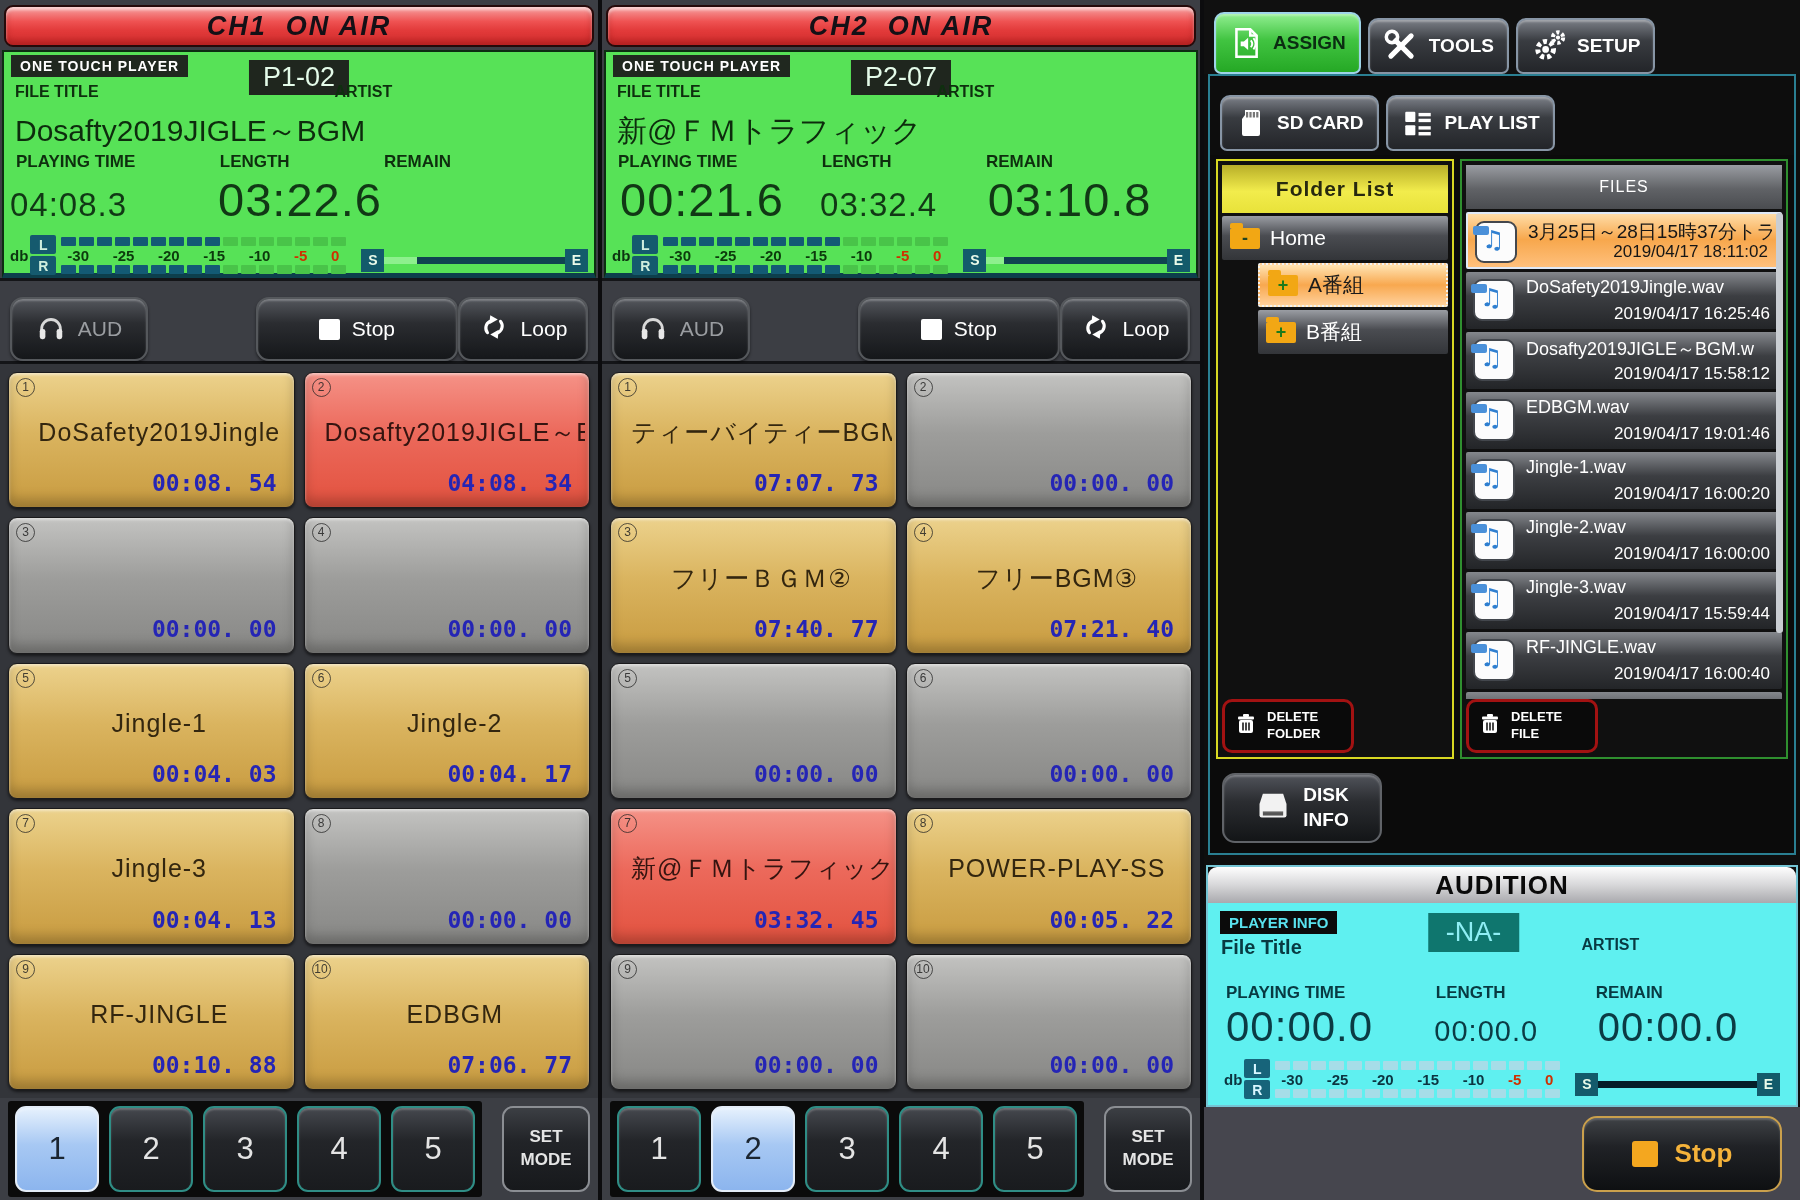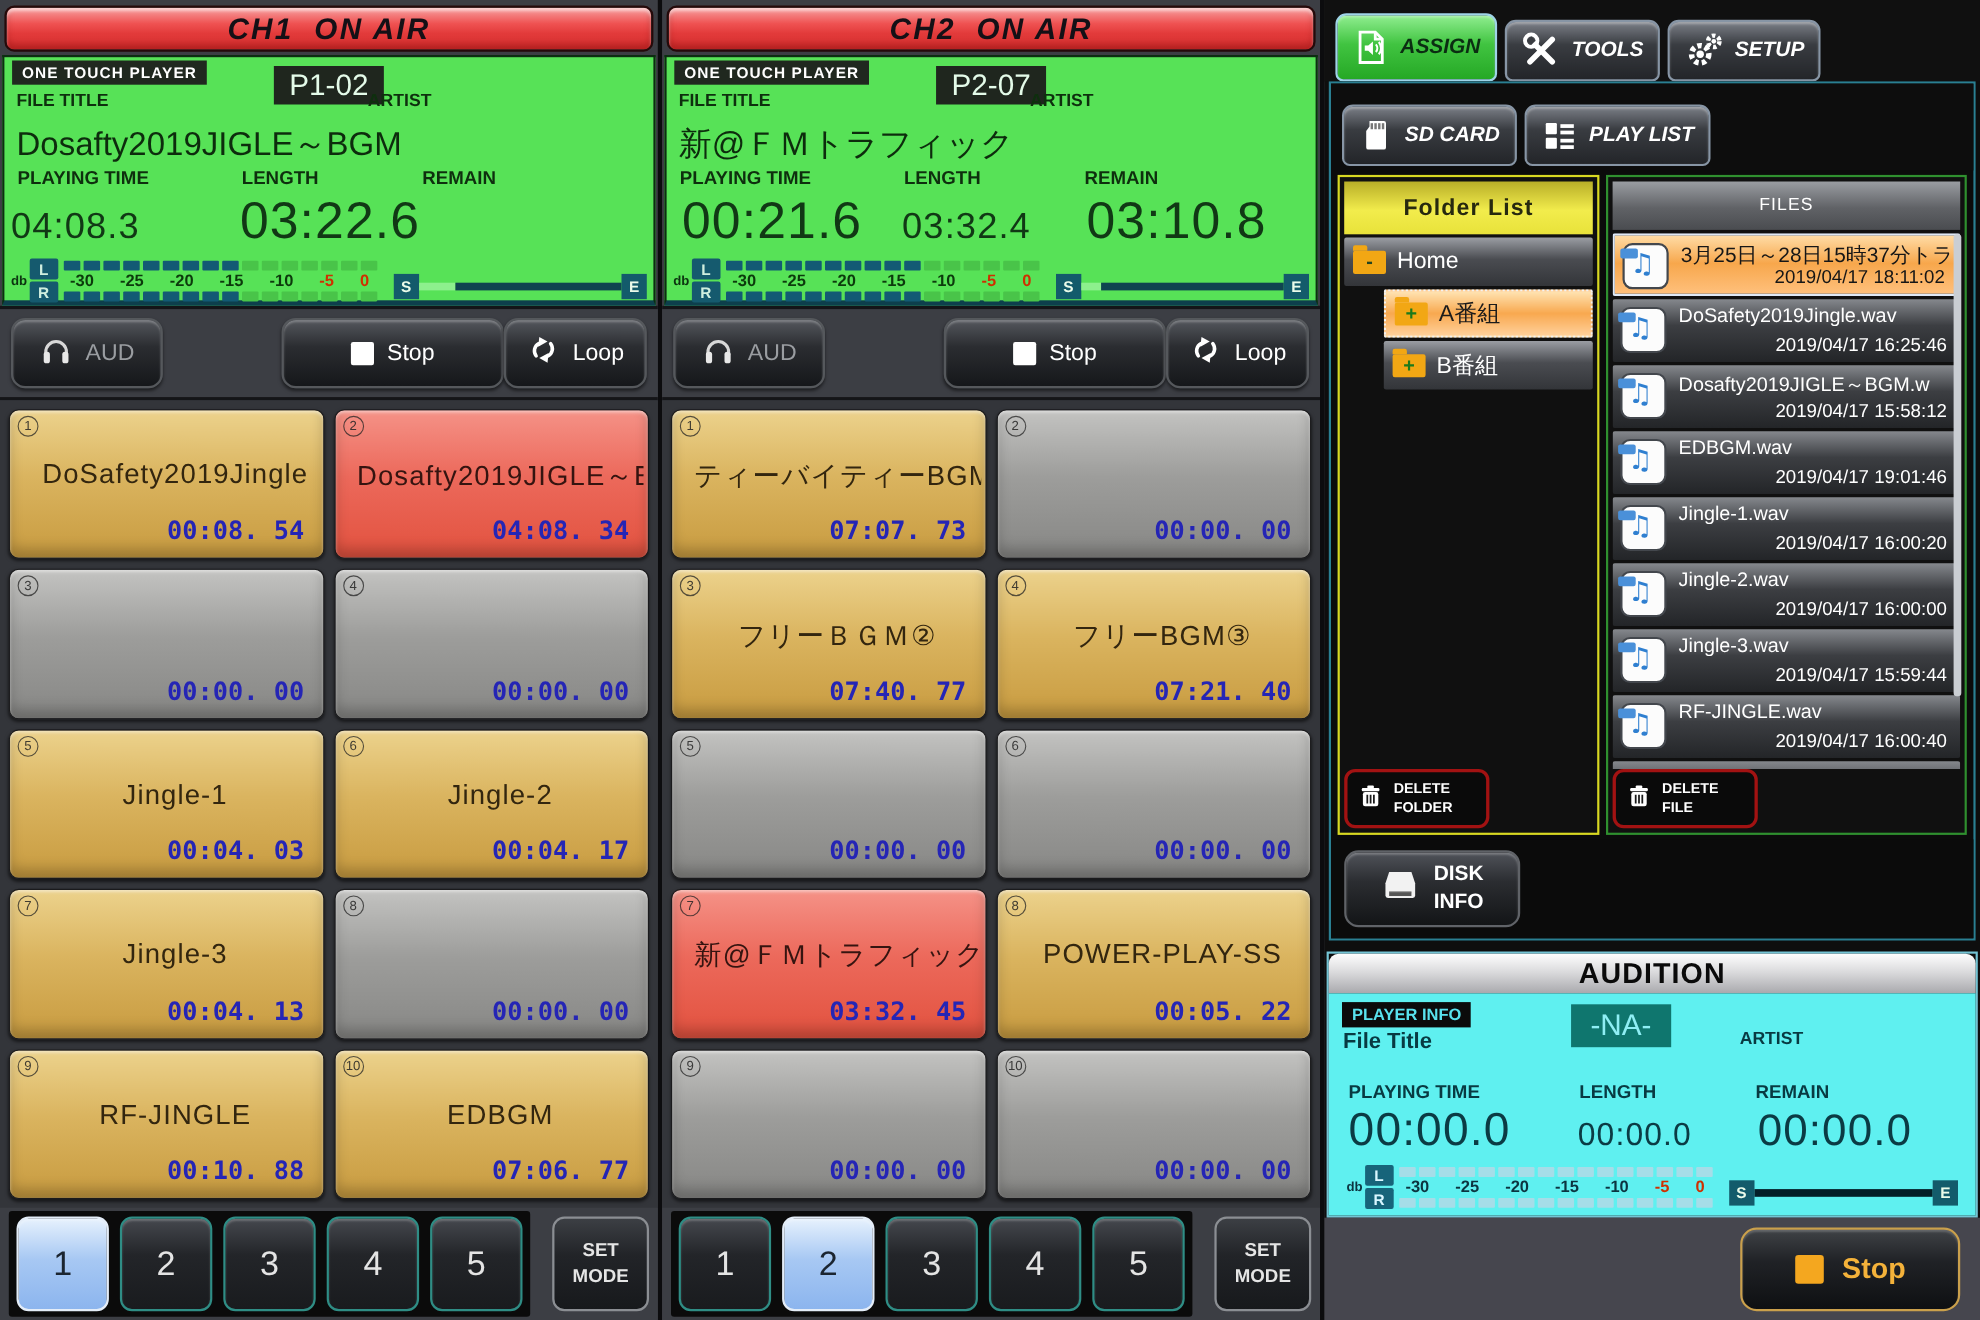--- a/index.html
+++ b/index.html
@@ -18,21 +18,21 @@
   .p-lbl.file{position:absolute;left:11px;top:31px;}
   .pad-id{position:absolute;left:50%;transform:translateX(-50%);top:8px;background:#1f261e;color:#e4fbe9;font-size:27px;padding:2px 14px;}
   .p-lbl.artist{position:absolute;left:56%;top:31px;}
   .file-title{margin:3px 8px 0 11px;font-size:30px;color:#0d2c0d;height:38px;white-space:nowrap;overflow:hidden;}
   .t-labels{display:grid;grid-template-columns:36% 29% 35%;padding:0 12px;font-size:17px;font-weight:bold;color:#0e2f0e;margin-top:3px;}
   .t-values{display:grid;grid-template-columns:36% 29% 35%;align-items:baseline;padding:0 6px;color:#113815;letter-spacing:1px;}
   .tv-play{font-size:47px;padding-left:8px;}
   .tv-len{font-size:33px;}
   .tv-rem{font-size:47px;}
   .meter-row{display:flex;align-items:center;padding:0 6px;margin-top:8px;}
-  .db{font-size:12px;font-weight:bold;color:#0c3410;margin-right:2px;}
+  .db{font-size:15px;font-weight:bold;color:#0c3410;margin-right:2px;}
   .lr-col{display:flex;flex-direction:column;gap:2px;margin-right:5px;}
   .lr{width:26px;height:19px;background:#155a6e;color:#cfeede;font-weight:bold;font-size:14px;display:flex;align-items:center;justify-content:center;border-radius:2px;}
   .meter-core{display:flex;flex-direction:column;gap:1px;}
   .segs{display:flex;}
   .seg{width:15px;height:9px;margin-right:3px;border-radius:1px;background:#49c449;}
   .seg.lit{background:#135a74;}
   .scale{display:flex;justify-content:space-between;width:284px;font-size:15px;font-weight:bold;color:#0c3a0c;padding:0 6px;box-sizing:border-box;}
   .scale .red{color:#cf3000;}
   .se{flex:1;display:flex;align-items:center;margin-left:12px;position:relative;top:5px;}
   .se-badge{width:23px;height:23px;background:#135b6b;color:#eafbea;font-size:14px;font-weight:bold;display:flex;align-items:center;justify-content:center;flex:none;}
@@ -40,21 +40,21 @@
   .se-elapsed{background:#8df08d;height:7px;}
   .se-remain{background:#0f4450;height:7px;flex:1;}
   
   .cyan .seg{background:#a6dde8;}
   .cyan .scale{color:#0c3440;}
   .cyan .db{color:#0c3440;}
   .cyan .lr{background:#17647a;color:#d8f6ff;}
   .cyan .se-elapsed{background:#7adce8;}
   .cyan .se-remain{background:#041f28;}
   
-  .transport{height:80px;display:flex;align-items:center;padding:0 10px;background:#3c3e44;border-top:3px solid #141518;border-bottom:3px solid #141518;}
+  .transport{height:80px;display:flex;align-items:flex-end;padding:0 10px;background:#3c3e44;border-top:3px solid #141518;border-bottom:3px solid #141518;}
   .tbtn{display:flex;align-items:center;justify-content:center;gap:12px;height:64px;border-radius:13px;border:2px solid #55585c;
     background:linear-gradient(180deg,#54575d 0%,#2b2d31 40%,#15171a 100%);
     box-shadow:inset 0 2px 2px rgba(255,255,255,.25), 0 2px 3px rgba(0,0,0,.5);
     color:#fff;font-size:21px;font-family:inherit;cursor:pointer;}
   .tbtn.aud{width:140px;color:#9a9da1;}
   .tbtn.stopb{width:205px;margin-left:108px;}
   .tbtn.loopb{width:132px;margin-left:auto;}
   .tbtn .sq{width:21px;height:21px;background:#fff;border-radius:2px;display:inline-block;}
   
   .pad-grid{flex:1;display:grid;grid-template-columns:1fr 1fr;grid-auto-rows:1fr;gap:9px;padding:8px;background:#33353a;}
@@ -78,21 +78,21 @@
   .setmode{width:88px;height:86px;margin-left:auto;border-radius:11px;cursor:pointer;font-family:inherit;
     background:linear-gradient(180deg,#3c3f44 0%,#222428 40%,#17191c 100%);
     border:2px solid #8b8e93;color:#e5e5e5;font-size:17px;font-weight:bold;line-height:1.35;}
   .setmode i{display:block;font-style:normal;}
   
   .rpanel{flex:1;box-sizing:border-box;background:#0e0e0e;display:flex;flex-direction:column;}
   .main-tabs{display:flex;align-items:flex-end;padding:6px 6px 0 10px;height:68px;background:#101010;}
   .tab{display:flex;align-items:center;gap:10px;border-radius:10px 10px 7px 7px;margin-right:7px;padding:0 13px;height:56px;
     font-size:19px;font-weight:bold;color:#fff;font-family:inherit;cursor:pointer;
     background:linear-gradient(180deg,#7b7f87 0%,#393c41 40%,#232529 100%);border:2px solid #8795a5;
-    box-shadow:inset 0 2px 2px rgba(255,255,255,.3);font-style:italic;}
+    box-shadow:inset 0 2px 2px rgba(255,255,255,.3);}
   .tab.active{height:62px;background:linear-gradient(180deg,#90ee90 0%,#41c441 45%,#25a825 100%);color:#0b2d12;border-color:#9fd4e8;}
   .tab .ticon{display:flex;align-items:center;}
   .sub-wrap{border:2px solid #2a7f92;margin:0 4px;background:#0b0b0b;}
   .sub-tabs{display:flex;align-items:flex-end;padding:7px 6px 4px 10px;height:68px;background:#0d0d0d;}
   .browse{display:flex;padding:4px 6px;gap:6px;height:608px;box-sizing:border-box;}
   .folder-panel{width:238px;box-sizing:border-box;border:2px solid #d8d822;background:#101010;display:flex;flex-direction:column;padding:4px;}
   .fl-header{height:48px;flex:none;background:linear-gradient(180deg,#b8ae28 0%,#f2ec4c 55%,#e8e23a 100%);
     display:flex;align-items:center;justify-content:center;font-size:21px;font-weight:bold;color:#27290f;letter-spacing:1px;}
   .folder{height:44px;margin-top:3px;display:flex;align-items:center;gap:10px;padding:0 8px;border-radius:2px;
     background:linear-gradient(180deg,#9a9da3 0%,#4a4c51 45%,#333539 100%);color:#fff;font-size:21px;cursor:pointer;box-sizing:border-box;}

